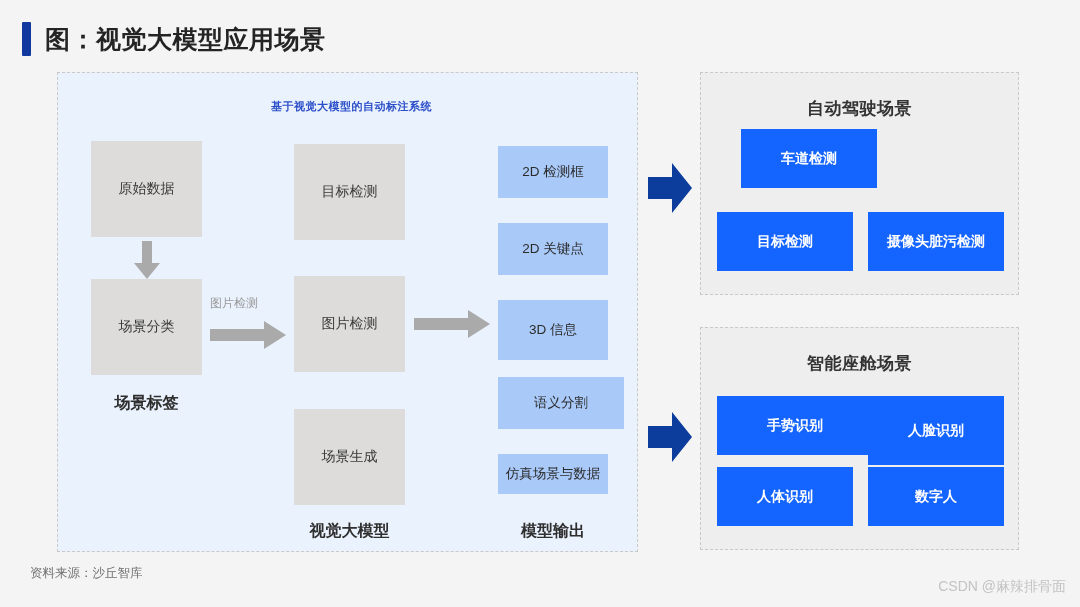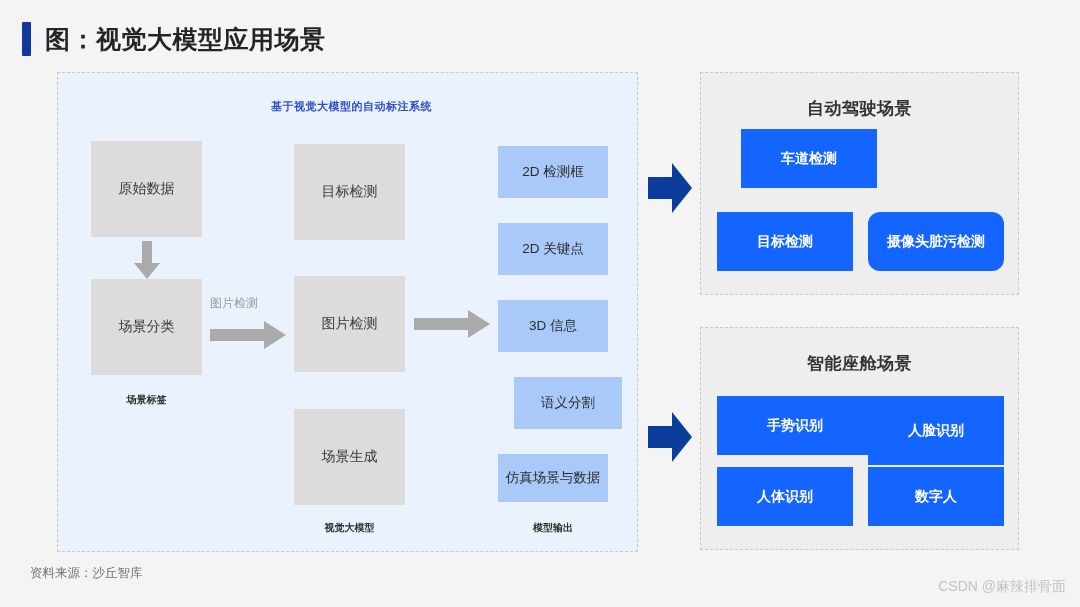--- a/index.html
+++ b/index.html
@@ -53,21 +53,21 @@
   }
   
   .tile{
     position:absolute;background:#1464ff;
     display:flex;align-items:center;justify-content:center;
     font-size:14px;font-weight:bold;color:#ffffff;box-sizing:border-box;
   }
 
   
   .caption{
-    position:absolute;font-size:10px;font-weight:bold;color:#2f2f2f;
+    position:absolute;font-size:16px;font-weight:bold;color:#2f2f2f;
     text-align:center;white-space:nowrap;
   }
   .arrow-label{
     position:absolute;font-size:12px;color:#9a9a9a;white-space:nowrap;
   }
 
   
   .arrow-svg{position:absolute;overflow:visible;}
 
   
@@ -126,27 +126,27 @@
     <svg class="arrow-svg" style="left:356px;top:237px;" width="76" height="28">
       <polygon points="0,8 54,8 54,0 76,14 54,28 54,20 0,20" fill="#aaaaaa"></polygon>
     </svg>
 
     <div class="bbox" style="left:440px;top:73px;width:110px;height:52px;">
       <span>2D 检测框</span>
     </div>
     <div class="bbox" style="left:440px;top:150px;width:110px;height:52px;">
       <span>2D 关键点</span>
     </div>
-    <div class="bbox" style="left:440px;top:227px;width:110px;height:52px;">
+    <div class="bbox" style="left:440px;top:227px;width:110px;height:60px;">
       <span>3D 信息</span>
     </div>
-    <div class="bbox" style="left:456px;top:304px;width:108px;height:52px;">
+    <div class="bbox" style="left:440px;top:304px;width:126px;height:52px;">
       <span>语义分割</span>
     </div>
-    <div class="bbox" style="left:440px;top:381px;width:110px;height:48px;text-align:center;">
+    <div class="bbox" style="left:440px;top:381px;width:110px;height:40px;text-align:center;">
       <span>仿真场景与数据</span>
     </div>
     <div class="caption" style="left:440px;top:448px;width:110px;">模型输出</div>
   </div>
 
   <svg class="arrow-svg" style="left:648px;top:163px;" width="44" height="50">
     <polygon points="0,14 24,14 24,0 44,25 24,50 24,36 0,36" fill="#0c3c9c"></polygon>
   </svg>
   <svg class="arrow-svg" style="left:648px;top:412px;" width="44" height="50">
     <polygon points="0,14 24,14 24,0 44,25 24,50 24,36 0,36" fill="#0c3c9c"></polygon>
@@ -154,21 +154,21 @@
 
   <div class="panel panel-right panel-auto">
     <div class="panel-right-title">自动驾驶场景</div>
 
     <div class="tile" style="left:16px;top:56px;width:136px;height:59px;margin-left:24px;">
       <span>车道检测</span>
     </div>
     <div class="tile" style="left:16px;top:139px;width:136px;height:59px;">
       <span>目标检测</span>
     </div>
-    <div class="tile" style="left:167px;top:139px;width:136px;height:59px;border-radius:12px;">
+    <div class="tile" style="left:167px;top:139px;width:136px;height:59px;">
       <span>摄像头脏污检测</span>
     </div>
   </div>
 
   <div class="panel panel-right panel-cabin">
     <div class="panel-right-title">智能座舱场景</div>
 
     <div class="tile" style="left:16px;top:68px;width:156px;height:59px;">
       <span>手势识别</span>
     </div>

